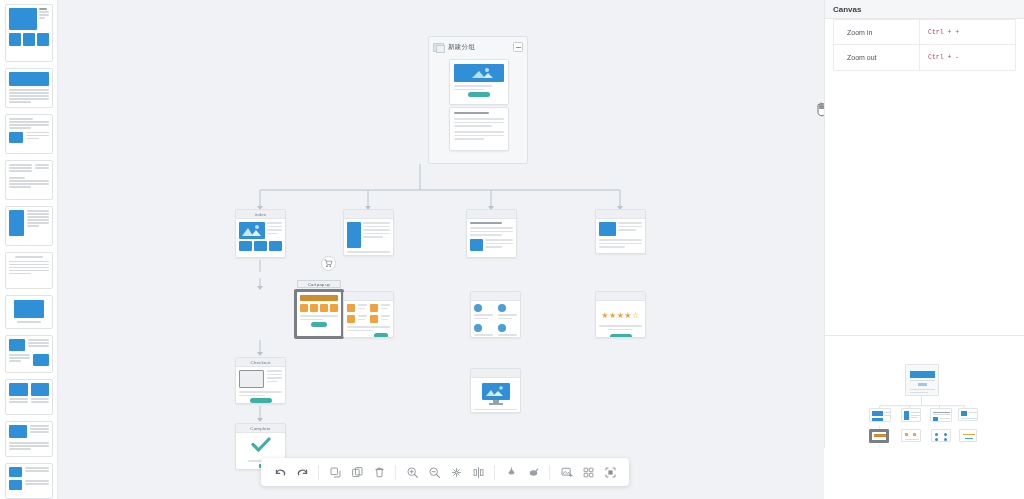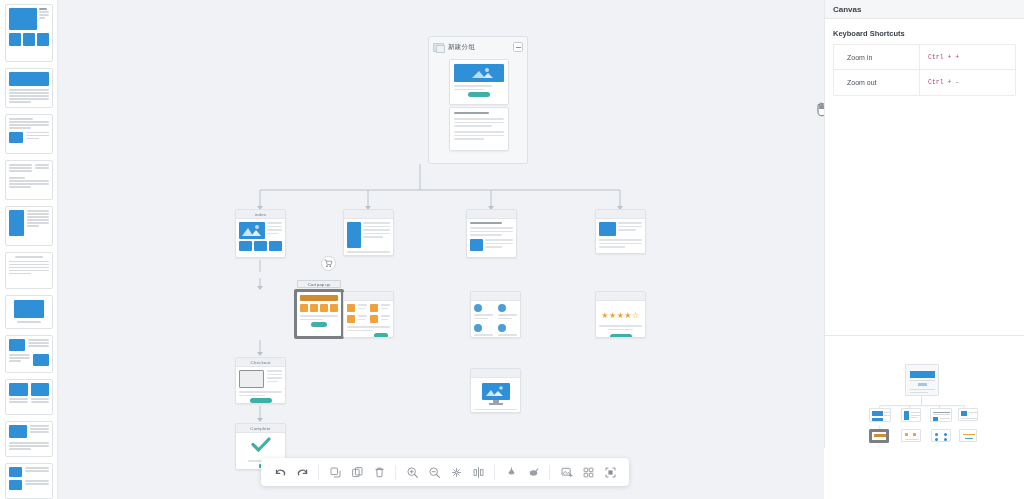--- a/index.html
+++ b/index.html
@@ -737,21 +737,20 @@
               <rect x="5.4" y="5.4" width="5.2" height="5.2" fill="#8a9097"></rect>
             </svg>
         </div>
       </div>
 
     </div>
   </div>
 
   <div id="rightpanel">
     <div class="rp-header">Canvas</div>
-    <div class="rp-sub">Keyboard Shortcuts</div>
 
     <div class="ks-table">
       <div class="ks-row">
         <div class="ks-name">Zoom in</div>
         <div class="ks-key">Ctrl + +</div>
       </div>
       <div class="ks-row">
         <div class="ks-name">Zoom out</div>
         <div class="ks-key">Ctrl + -</div>
       </div>

